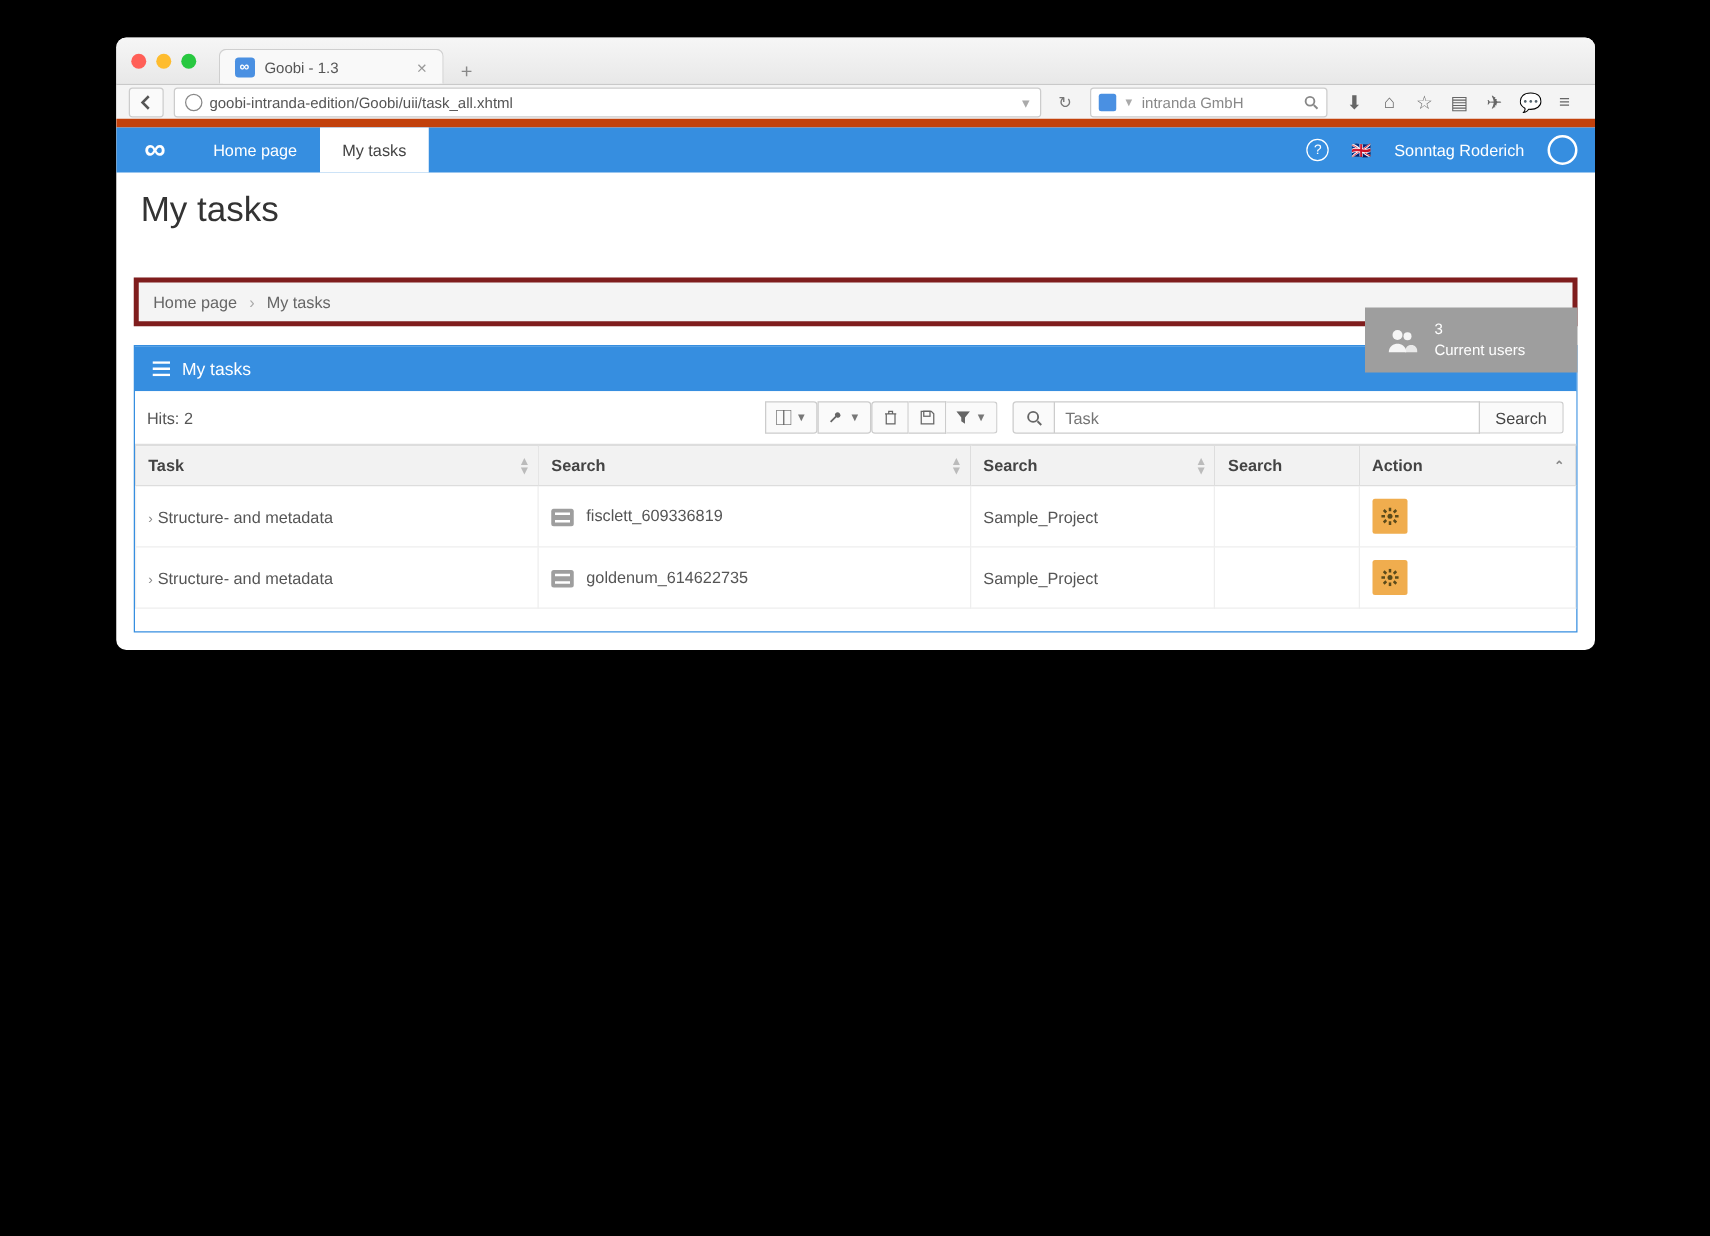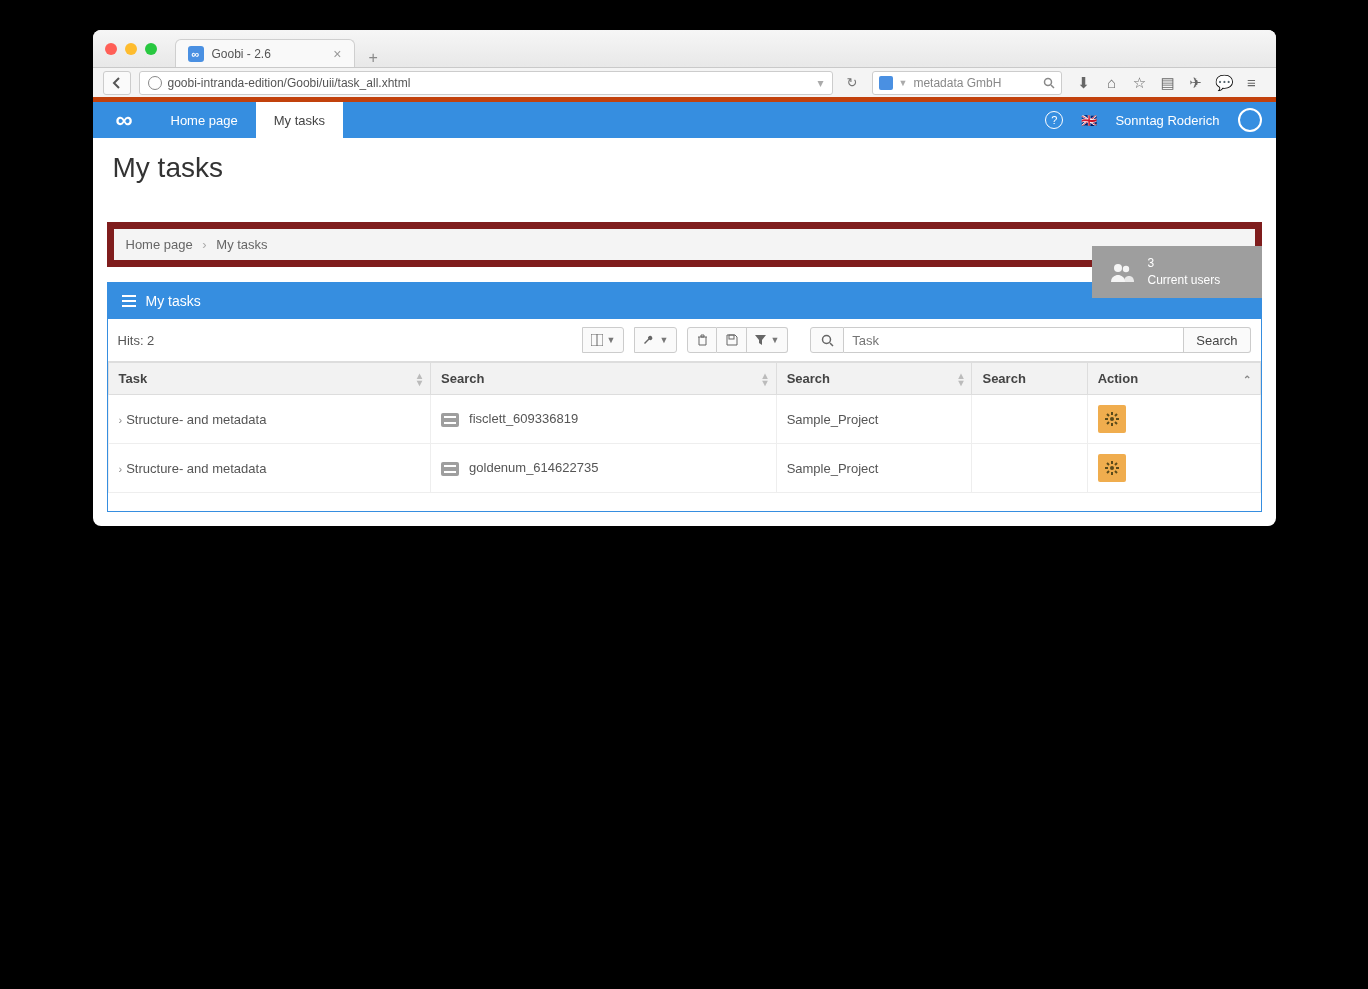--- a/index.html
+++ b/index.html
@@ -8,21 +8,21 @@
   
   .titlebar{height:38px;background:linear-gradient(#f6f6f6,#e8e8e8);display:flex;align-items:center;padding:0 12px;border-bottom:1px solid #c9c9c9;position:relative}
   .traffic{display:flex;gap:8px;position:absolute;left:12px}
   .tl{width:12px;height:12px;border-radius:50%}.tl.r{background:#ff5f57}.tl.y{background:#febc2e}.tl.g{background:#28c840}
   .tabs{margin-left:70px;display:flex;align-items:flex-end;height:100%}
   .tab{background:#f9f9f9;border:1px solid #cfcfcf;border-bottom:none;border-radius:6px 6px 0 0;height:28px;display:flex;align-items:center;gap:8px;padding:0 12px;font-size:12px;color:#555;min-width:180px}
   .tab .fav{width:16px;height:16px;background:#4a90e2;border-radius:3px;display:flex;align-items:center;justify-content:center;color:#fff;font-size:11px;font-weight:bold}
   .tab .x{margin-left:auto;color:#999;font-size:14px}
   .newtab{margin-left:8px;color:#888;font-size:16px;padding:0 6px}
   
-  .urlrow{height:34px;background:#f4f4f4;border-bottom:5px solid #c2410c;display:flex;align-items:center;padding:0 10px;gap:8px}
+  .urlrow{height:34px;background:#f4f4f4;border-bottom:7px solid #c2410c;display:flex;align-items:center;padding:0 10px;gap:8px}
   .navbtn{width:28px;height:24px;display:flex;align-items:center;justify-content:center;color:#666;border:1px solid #ccc;border-radius:3px;background:#fafafa;font-size:14px}
   .urlbox{flex:1;height:24px;border:1px solid #ccc;border-radius:3px;background:#fff;display:flex;align-items:center;padding:0 8px;font-size:12px;color:#555;gap:6px}
   .globe{width:14px;height:14px;border:1px solid #888;border-radius:50%;display:inline-block}
   .reload{color:#777;padding:0 6px;font-size:13px}
   .searchbox{width:190px;height:24px;border:1px solid #ccc;border-radius:3px;background:#fff;display:flex;align-items:center;padding:0 6px;font-size:12px;color:#888;gap:6px}
   .sblogo{width:14px;height:14px;background:#4a90e2;border-radius:2px;display:inline-block}
   .righticons{display:flex;gap:12px;color:#666;font-size:15px;padding:0 6px}
   .icn{width:16px;text-align:center}
   
   .apphdr{height:36px;background:#368ee0;display:flex;align-items:stretch;color:#fff}
@@ -35,27 +35,27 @@
   .help{width:18px;height:18px;border-radius:50%;border:1px solid #fff;display:flex;align-items:center;justify-content:center;font-size:11px}
   .swirl{width:24px;height:24px;border:2px solid #fff;border-radius:50%;position:relative}
   
   .content{padding:0}
   .title-area{padding:14px 20px 4px}
   .pgtitle{font-size:28px;color:#333;font-weight:400}
   .cards{display:flex;gap:12px;position:absolute;right:14px;top:108px}
   .card{background:#9e9e9e;color:#fff;height:52px;display:flex;align-items:center;gap:14px;padding:0 18px;min-width:170px}
   .card .cicon{font-size:22px;opacity:.9}
   .card .lines{font-size:12px;line-height:1.4}
-  .breadcrumb{margin:14px 14px 15px;background:#f4f4f4;border:7px solid #7f1d1d;padding:8px 12px;font-size:13px;color:#666}
+  .breadcrumb{margin:14px 14px 15px;background:#f4f4f4;border:4px solid #7f1d1d;padding:8px 12px;font-size:13px;color:#666}
   .breadcrumb span.sep{color:#aaa;margin:0 6px}
   
   .panel{margin:14px;border:1px solid #368ee0}
   .panel-hdr{background:#368ee0;color:#fff;padding:10px 14px;font-size:14px;display:flex;align-items:center;gap:10px}
   .listicon{display:inline-block}
-  .toolbar{display:flex;align-items:center;padding:8px 10px;gap:10px;border-bottom:1px solid #ddd;background:#fff}
+  .toolbar{display:flex;align-items:center;padding:8px 10px;border-bottom:1px solid #ddd;background:#fff}
   .hits{font-size:13px;color:#555}
   .tspacer{flex:1}
   .btngrp{display:flex}
   .btn{border:1px solid #ccc;background:#fafafa;height:26px;min-width:30px;display:flex;align-items:center;justify-content:center;font-size:12px;color:#555;padding:0 8px;gap:4px}
   .btn:first-child{border-radius:3px 0 0 3px}
   .btn:last-child{border-radius:0 3px 3px 0}
   .btn+.btn{border-left:none}
   .caret{font-size:9px;color:#777}
   .tsearch{display:flex;margin-left:12px}
   .sbtn{border:1px solid #ccc;background:#fafafa;width:34px;height:26px;display:flex;align-items:center;justify-content:center;border-radius:3px 0 0 3px;color:#666}
@@ -81,21 +81,21 @@
 
   <div class="titlebar">
     <div class="traffic">
       <div class="tl r"></div>
       <div class="tl y"></div>
       <div class="tl g"></div>
     </div>
     <div class="tabs">
       <div class="tab">
         <span class="fav">∞</span>
-        <span>Goobi - 2.6</span>
+        <span>Goobi - 1.3</span>
         <span class="x">×</span>
       </div>
       <div class="newtab">+</div>
     </div>
   </div>
 
   <div class="urlrow">
     <div class="navbtn">
       <svg width="12" height="12" viewBox="0 0 12 12">
           <path d="M8 1L3 6l5 5" stroke="#555" stroke-width="2" fill="none"></path>
@@ -103,21 +103,21 @@
     </div>
     <div class="urlbox">
       <span class="globe"></span>
       <span>goobi-intranda-edition/Goobi/uii/task_all.xhtml</span>
       <span style="margin-left:auto;color:#aaa">▾</span>
     </div>
     <span class="reload">↻</span>
     <div class="searchbox">
       <span class="sblogo"></span>
       <span style="color:#aaa;font-size:9px">▼</span>
-      <span>metadata GmbH</span>
+      <span>intranda GmbH</span>
       <span style="margin-left:auto;color:#888">
         <svg width="12" height="12" viewBox="0 0 12 12">
             <circle cx="5" cy="5" r="3.5" stroke="#888" fill="none" stroke-width="1.5"></circle>
             <line x1="8" y1="8" x2="11" y2="11" stroke="#888" stroke-width="1.5"></line>
           </svg>
       </span>
     </div>
     <div class="righticons">
       <span class="icn">⬇</span>
       <span class="icn">⌂</span>

